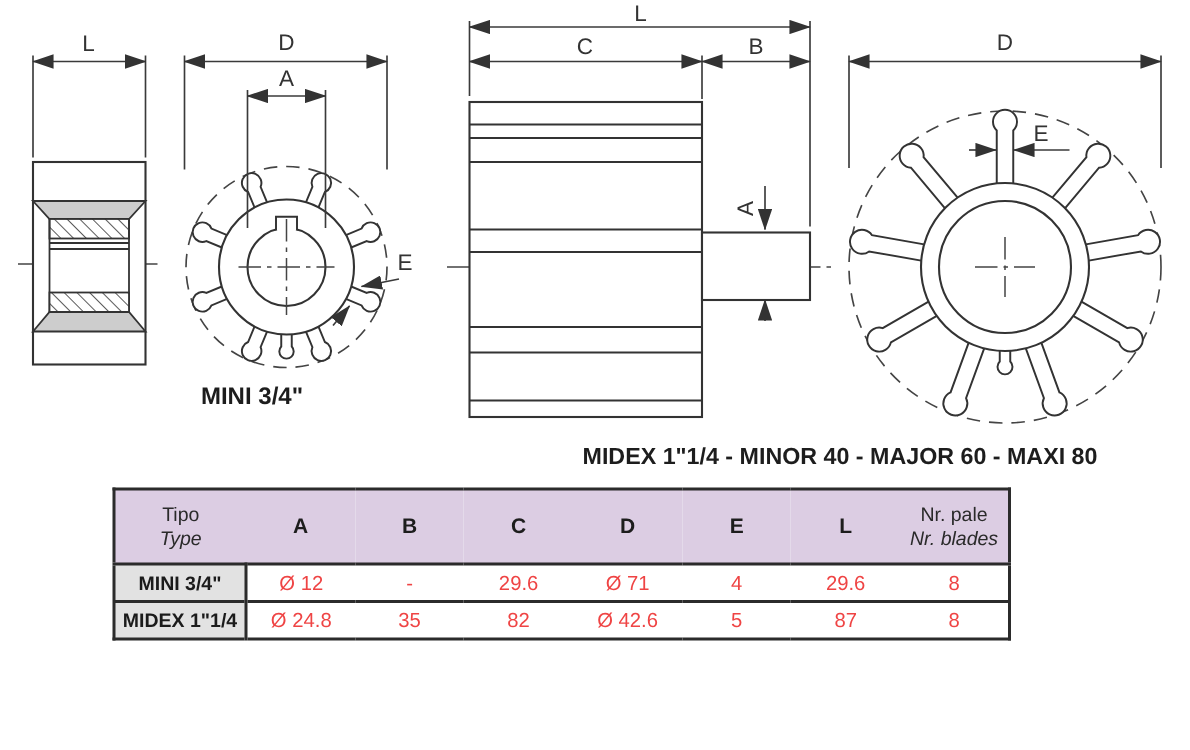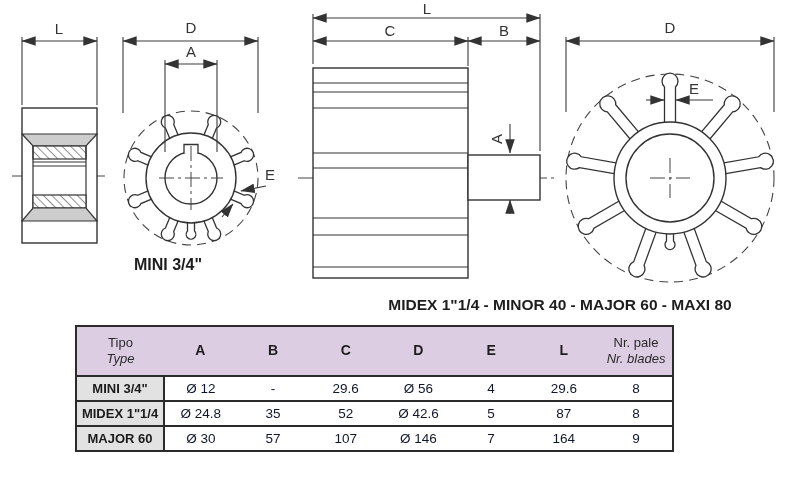--- a/index.html
+++ b/index.html
@@ -21,21 +21,21 @@
   .caption.mini  { left:108px; top:256px; width:120px; font-size:16px; }
   .caption.group { left:385px; top:296px; width:350px; font-size:15.5px; }
 
   table.spec { position:absolute; left:75px; top:325px; width:597px;
                border-collapse:collapse; table-layout:fixed;
                border:2px solid #2b2b2b; background:#fff; }
   table.spec th, table.spec td { text-align:center; vertical-align:middle; padding:4px; }
   thead th { background:#dccde3; height:50px; font-size:13px; font-weight:400; color:#2a2a2a; line-height:1.25; }
   thead th.dimcol { font-size:14px; font-weight:700; color:#1d1d1d; }
   .it { font-style:italic;text-align:center; }
-  tbody td { height:20px; font-size:13.5px; color:#0f172a; border-top:2px solid #2b2b2b; background:#fff; }
+  tbody td { height:20px; font-size:13.5px; color:#ef4444; border-top:2px solid #2b2b2b; background:#fff; }
   tbody td.rowlabel { background:#e2e2e2; font-weight:700; font-size:13px; color:#1b1b1b;
                       border-right:2px solid #2b2b2b; }
 </style>
 </head>
 <body>
 
 <div class="sheet">
 
   <svg class="drawings" width="793" height="320" viewBox="0 0 793 320">
     <defs>
@@ -193,41 +193,31 @@
           <span class="it">Nr. blades</span>
         </th>
       </tr>
     </thead>
     <tbody>
       <tr>
         <td class="rowlabel">MINI 3/4"</td>
         <td>Ø 12</td>
         <td>-</td>
         <td>29.6</td>
-        <td>Ø 56</td>
+        <td>Ø 71</td>
         <td>4</td>
         <td>29.6</td>
         <td>8</td>
       </tr>
       <tr>
         <td class="rowlabel">MIDEX 1"1/4</td>
         <td>Ø 24.8</td>
         <td>35</td>
-        <td>52</td>
+        <td>82</td>
         <td>Ø 42.6</td>
         <td>5</td>
         <td>87</td>
         <td>8</td>
       </tr>
-      <tr>
-        <td class="rowlabel">MAJOR 60</td>
-        <td>Ø 30</td>
-        <td>57</td>
-        <td>107</td>
-        <td>Ø 146</td>
-        <td>7</td>
-        <td>164</td>
-        <td>9</td>
-      </tr>
     </tbody>
   </table>
 
 </div>
 
 </body></html>

